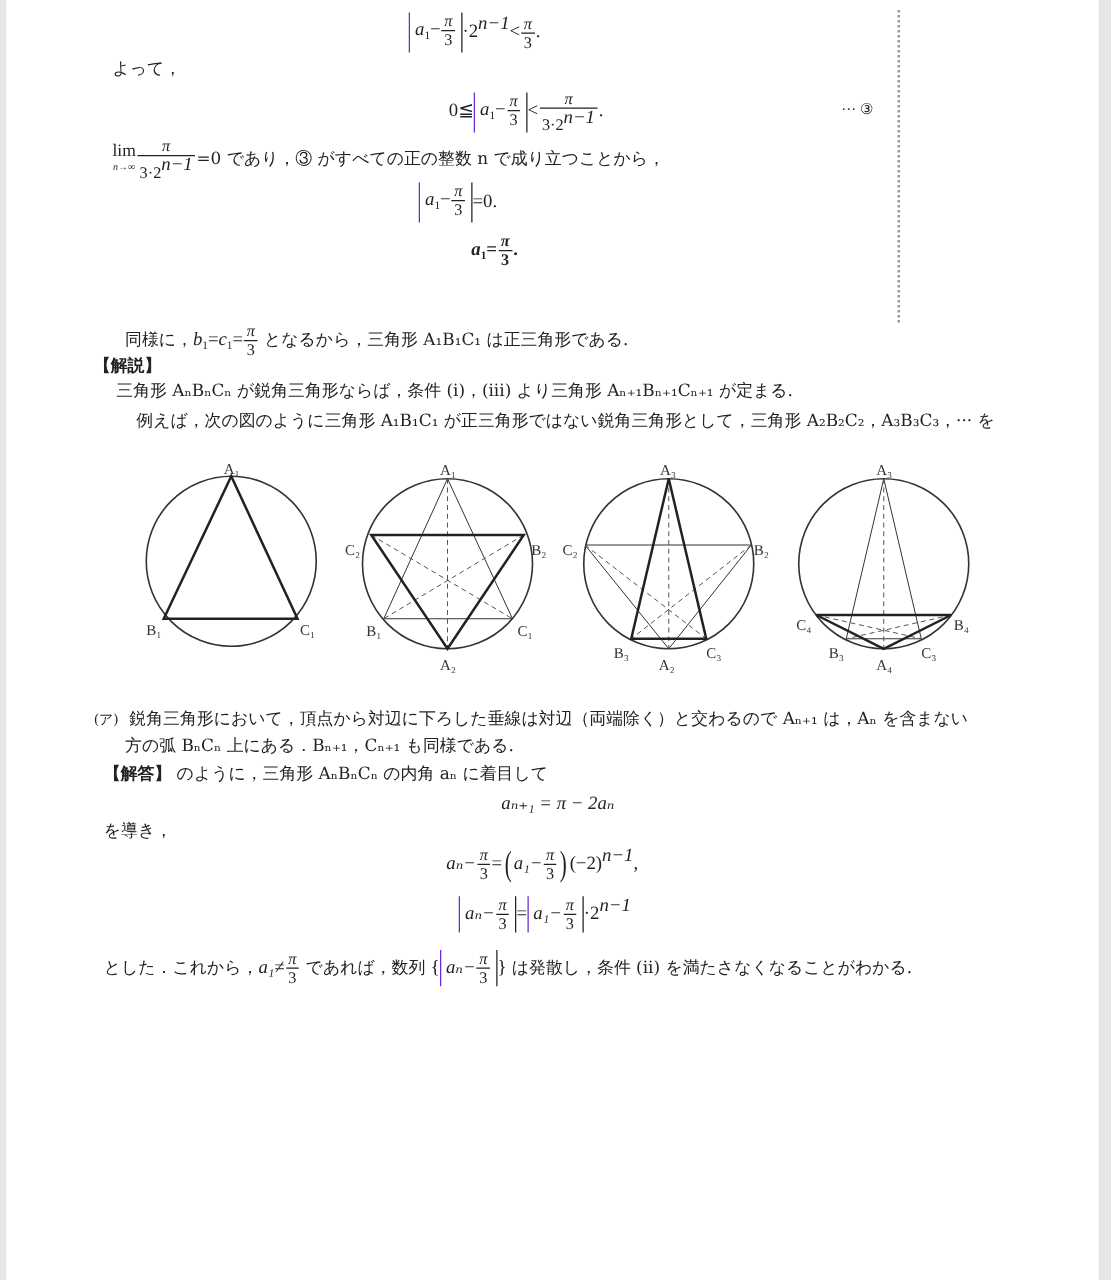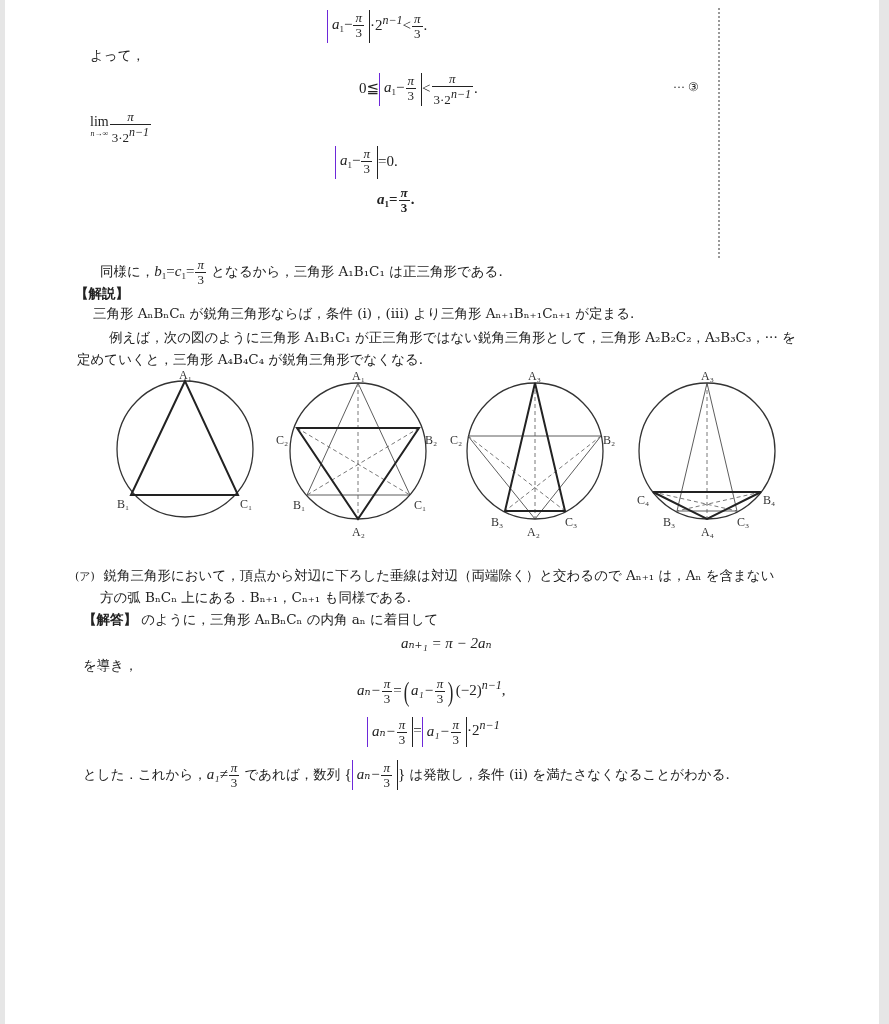--- a/index.html
+++ b/index.html
@@ -2,21 +2,21 @@
 <html><head>
 <meta charset="utf-8">
 <style>
   html,body{margin:0;padding:0;}
   body{width:889px;height:1024px;background:#e6e6e6;position:relative;overflow:hidden;font-family:"DejaVu Serif","Liberation Serif",serif;color:#222;}
   .page{position:absolute;left:5px;top:0;width:874px;height:1024px;background:#fff;}
   .ln{position:absolute;font-size:13.5px;white-space:nowrap;line-height:18px;}
   .math{font-family:"Liberation Serif","DejaVu Serif",serif;font-size:15px;}
   .it{font-style:italic;}
   .sub{font-size:9px;vertical-align:-3px;}
-  .sup{font-size:12px;vertical-align:6px;text-align:center;}
+  .sup{font-size:15px;vertical-align:6px;text-align:center;}
   .frac{display:inline-block;vertical-align:middle;text-align:center;line-height:14px;margin:0 1px;}
   .frac .num{display:block;border-bottom:1px solid #222;padding:0 2px;font-size:13px;}
   .frac .den{display:block;font-size:13px;padding:0 2px;}
   .abs{display:inline-block;border-left:1px solid #6d28d9;border-right:1px solid #222;padding:0 4px;vertical-align:middle;line-height:28px;}
   .paren{display:inline-block;vertical-align:middle;font-size:28px;line-height:28px;font-weight:100;transform:scaleX(0.6);}
   .bold{font-weight:bold;}
   .divider{position:absolute;left:713px;top:8px;height:250px;border-left:2px dotted #999;}
   .lim{display:inline-block;vertical-align:middle;text-align:center;line-height:12px;}
   .lim .l1{display:block;font-size:14px;}
   .lim .l2{display:block;font-size:8px;}
@@ -38,39 +38,38 @@
   </div>
 
   <div class="ln" style="left:85px;top:46px;">よって，</div>
 
   <div class="ln math" style="left:310px;top:72px;margin-left:44px;">
     <span>0≦</span><span class="abs"><span class="it">a</span><span class="sub">1</span>−<span class="frac"><span class="num it">π</span><span class="den">3</span></span></span><span>&lt;</span><span class="frac"><span class="num it">π</span><span class="den"><span>3·2</span><span class="sup it">n−1</span></span></span><span>.</span>
   </div>
   <div class="ln math" style="left:668px;top:78px;font-size:12px;">··· ③</div>
 
   <div class="ln" style="left:85px;top:110px;">
-    <span class="lim math"><span class="l1">lim</span><span class="l2 it">n→∞</span></span><span class="frac math"><span class="num it">π</span><span class="den"><span>3·2</span><span class="sup it">n−1</span></span></span>
+    <span class="lim math"><span class="l1">lim</span><span class="l2 it">n→∞</span></span><span class="frac math"><span class="num it">π</span><span class="den"><span>3·2</span><span class="sup it">n−1</span></span></span><span>=0 であり，③ がすべての正の整数 n で成り立つことから，</span>
   </div>
 
   <div class="ln math" style="left:330px;top:146px;">
     <span class="abs"><span class="it">a</span><span class="sub">1</span>−<span class="frac"><span class="num it">π</span><span class="den">3</span></span></span><span>=0.</span>
   </div>
 
   <div class="ln math" style="left:372px;top:186px;font-weight:bold;">
     <span class="it">a</span><span class="sub">1</span><span>=</span><span class="frac"><span class="num it">π</span><span class="den">3</span></span><span>.</span>
   </div>
 
   <div class="ln" style="left:95px;top:228px;margin-top:30px;">
     <span>同様に，</span><span class="math it">b</span><span class="sub math">1</span><span class="math">=</span><span class="math it">c</span><span class="sub math">1</span><span class="math">=</span><span class="frac math"><span class="num it">π</span><span class="den">3</span></span> <span>となるから，三角形 A₁B₁C₁ は正三角形である.</span>
   </div>
 
   <div class="ln bold" style="left:70px;top:284px;">【解説】</div>
   <div class="ln" style="left:88px;top:304px;">三角形 AₙBₙCₙ が鋭角三角形ならば，条件 (i)，(iii) より三角形 Aₙ₊₁Bₙ₊₁Cₙ₊₁ が定まる.</div>
   <div class="ln" style="left:88px;top:328px;margin-left:16px;">例えば，次の図のように三角形 A₁B₁C₁ が正三角形ではない鋭角三角形として，三角形 A₂B₂C₂，A₃B₃C₃，··· を</div>
-  <div class="ln" style="left:72px;top:350px;">定めていくと，三角形 A₄B₄C₄ が鋭角三角形でなくなる.</div>
 
   <svg style="position:absolute;left:0;top:368px;" width="874" height="180">
 
     <g>
       <circle class="circ" cx="180" cy="81" r="68"></circle>
       <polygon class="thick" points="180,13 126,127 233,127"></polygon>
       <text x="174" y="11">A₁</text>
       <text x="112" y="140">B₁</text>
       <text x="235" y="140">C₁</text>
     </g>

